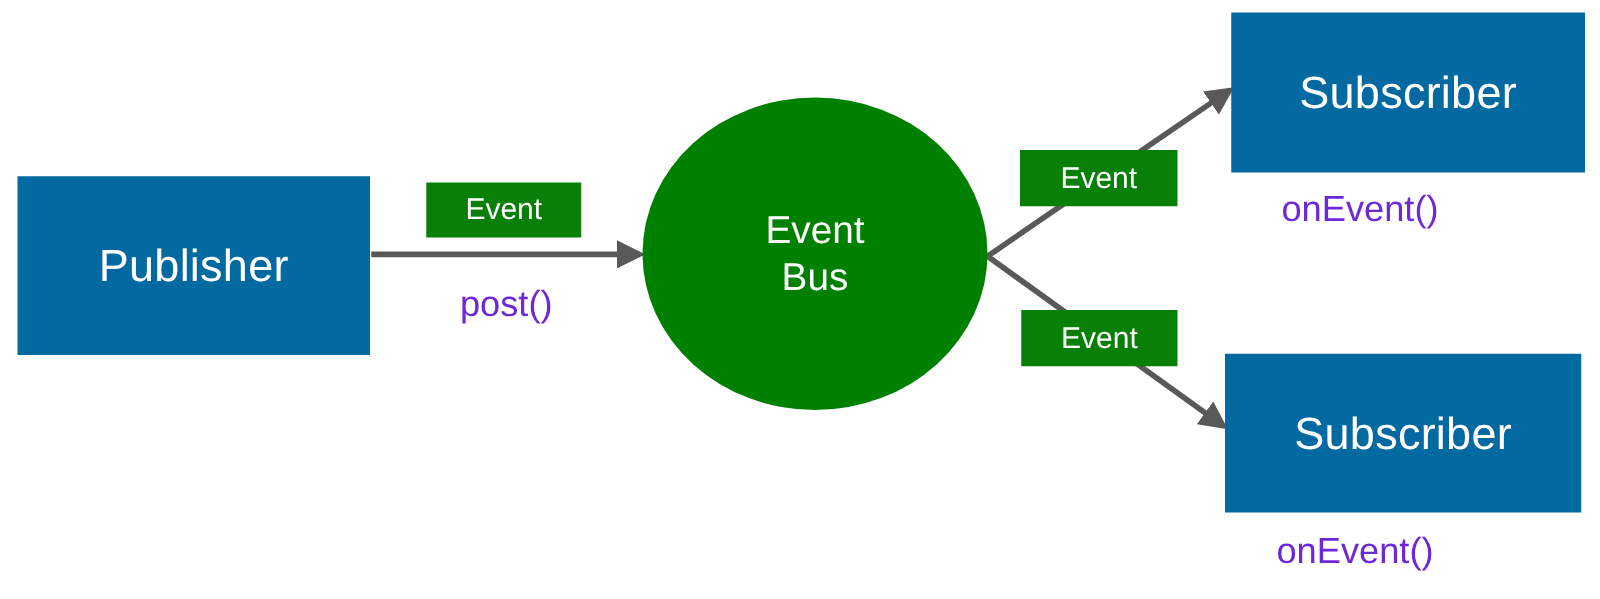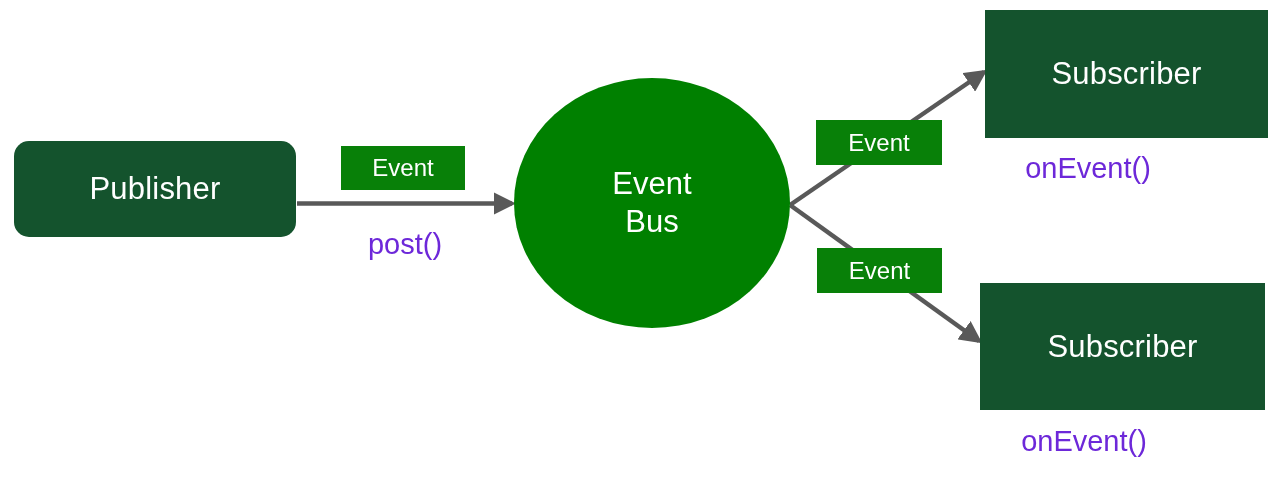--- a/index.html
+++ b/index.html
@@ -29,22 +29,22 @@
     position: absolute;
     display: flex;
     align-items: center;
     justify-content: center;
     color: #ffffff;
     font-family: "Liberation Sans", sans-serif;
     font-weight: 400;
     box-sizing: border-box;
   }
   .node-rect {
-    background: #14532d;
-    font-size: 31px;
+    background: #0369a1;
+    font-size: 36px;
     letter-spacing: 0.2px;
   }
   .node-circle {
     background: #008000;
     border-radius: 50%;
     font-size: 31px;
     flex-direction: column;
     line-height: 1.22;
   }
   .tag {
@@ -82,21 +82,21 @@
       </marker>
     </defs>
 
     <line x1="297" y1="203.5" x2="512" y2="203.5" stroke="#595959" stroke-width="4.5" marker-end="url(#arrowhead)"></line>
 
     <line x1="790" y1="205" x2="984" y2="72" stroke="#595959" stroke-width="4.5" marker-end="url(#arrowhead)"></line>
 
     <line x1="790" y1="205" x2="979" y2="341" stroke="#595959" stroke-width="4.5" marker-end="url(#arrowhead)"></line>
   </svg>
 
-  <div class="node node-rect" style="left:14px; top:141px; width:282px; height:96px;border-radius:15px;">
+  <div class="node node-rect" style="left:14px; top:141px; width:282px; height:143px;">
     <span>Publisher</span>
   </div>
 
   <div class="node node-circle" style="left:514px; top:78px; width:276px; height:250px;">
     <span class="circle-line">Event</span>
     <span class="circle-line">Bus</span>
   </div>
 
   <div class="node node-rect" style="left:985px; top:10px; width:283px; height:128px;">
     <span>Subscriber</span>

